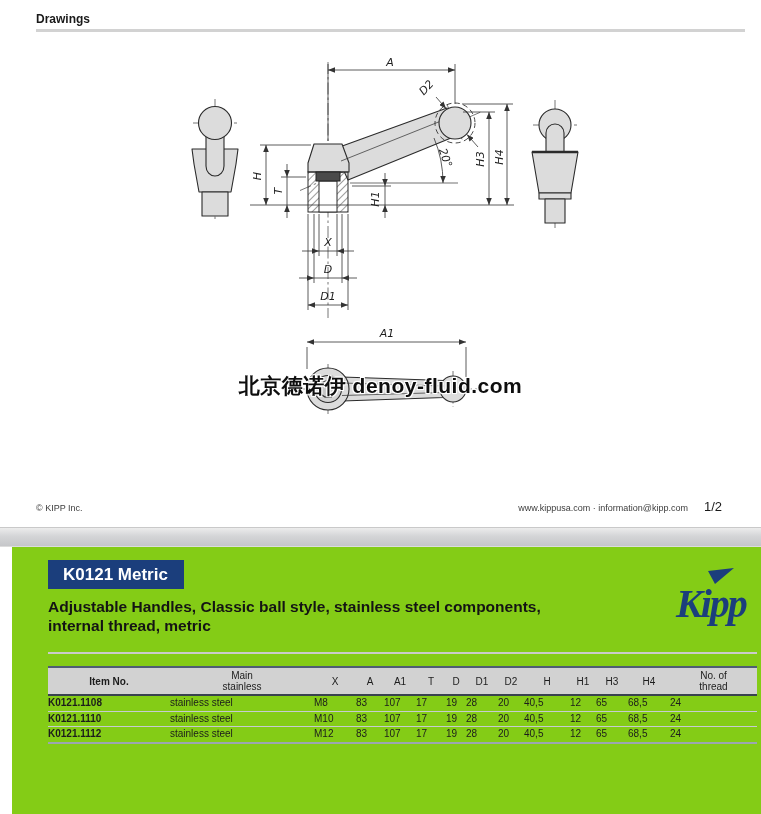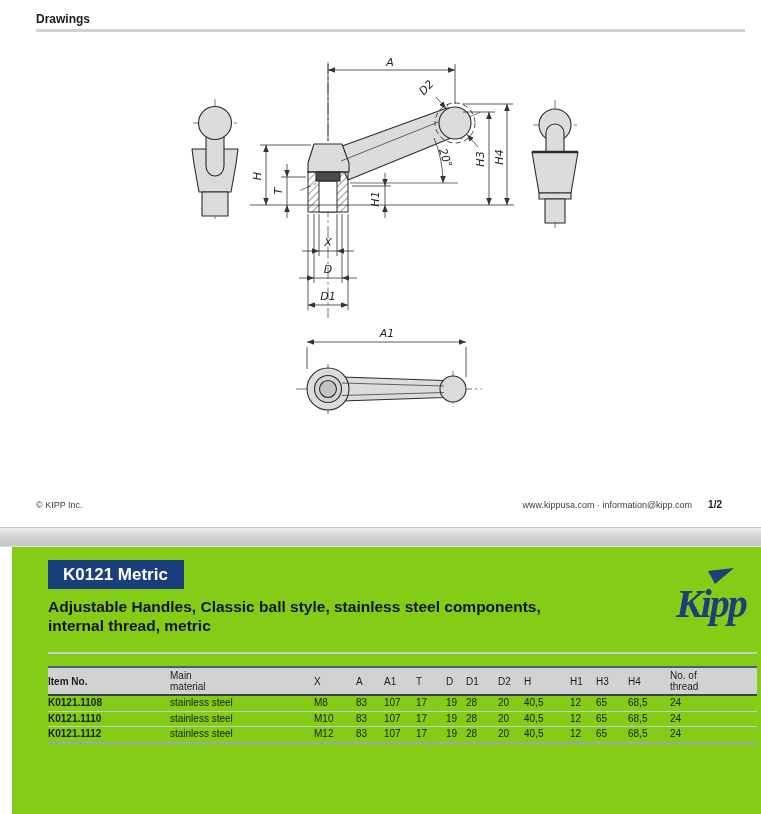--- a/index.html
+++ b/index.html
@@ -10,39 +10,39 @@
   #page1 { position:absolute; left:0; top:0; width:761px; height:610px; background:#fff;padding-left:41px; }
   .drawings-title { position:absolute; left:36px; top:12px; font-size:12px; font-weight:bold; color:#1a1a1a; }
   .title-rule { position:absolute; left:36px; top:29px; width:709px; height:3px; background:#d2d2d2; }
   svg.drawing { position:absolute; left:0; top:0; width:761px; height:527px; }
   .watermark { position:absolute; left:0; top:372px; width:100%; text-align:center; z-index:5;
     font-size:21px; font-weight:bold; letter-spacing:.5px; color:#0e0e0e;
     text-shadow:-1px -1px 0 #fff, 1px -1px 0 #fff, -1px 1px 0 #fff, 1px 1px 0 #fff, 0 0 3px #fff; }
   .page1-footer { position:absolute; left:36px; top:499px; width:686px; display:flex; justify-content:space-between; align-items:baseline;
     font-size:9px; color:#3d3d3d; }
   .footer-right { display:flex; align-items:baseline;margin-left:16px; }
-  .page-number { font-weight:bold; color:#1a1a1a; font-size:10px; margin-left:16px; }
+  .page-number { font-weight:normal; color:#1a1a1a; font-size:13px; margin-left:16px; }
 
   
   .page-separator { position:absolute; left:0; top:527px; width:100%; height:20px;
     background:linear-gradient(180deg,#ececec 0%,#d4d5d7 45%,#c5c6c9 100%);
     border-top:1px solid #c9c9c9; border-bottom:1px solid #dcdcdc; }
 
   
   #page2 { position:absolute; left:12px; top:547px; width:761px; height:267px; background:#84cc16; }
   .code-box { position:absolute; left:36px; top:13px; height:29px; line-height:29px; padding:0 16px 0 15px;
     background:#1b3e7c; color:#fff; font-size:17px; font-weight:bold; }
   .heading { position:absolute; left:36px; top:50px; font-size:15.5px; font-weight:bold; color:#141414; line-height:19px; }
   .kipp-logo { position:absolute; left:660px; top:20px; width:88px; height:62px; }
   .heading-rule { position:absolute; left:36px; top:105px; width:709px; height:2px; background:#cbcbcb; }
 
   table.dims { position:absolute; left:36px; top:119px; width:709px; border-collapse:collapse; table-layout:fixed;
     font-size:10px; color:#1c1c1c; }
   table.dims thead th { background:#d2d2d2; border-top:2px solid #4e5d73; border-bottom:2px solid #39424f;
-    font-weight:normal; text-align:left; vertical-align:middle; padding:2px 0; line-height:11px; white-space:pre-line; height:26px; }
+    font-weight:normal; text-align:center; vertical-align:middle; padding:2px 0; line-height:11px; white-space:pre-line; height:26px; }
   table.dims th.b, table.dims td.b { font-weight:bold; }
   table.dims tbody td { text-align:left; padding:2px 0; line-height:10.5px; border-bottom:1px solid #c6cbd1; height:14px; }
   table.dims tbody tr:last-child td { border-bottom:2px solid #9ba6b0; }
 </style>
 </head>
 <body>
 
 <div id="stage">
 
   <div id="page1">
@@ -163,20 +163,21 @@
         <text x="261" y="176" transform="rotate(-90 261 176)">H</text>
         <text x="282" y="191" transform="rotate(-90 282 191)">T</text>
         <text x="379" y="199" transform="rotate(-90 379 199)">H1</text>
         <text x="328" y="246">X</text>
         <text x="328" y="273">D</text>
         <text x="328" y="300">D1</text>
         <text x="387" y="337">A1</text>
       </g>
     </svg>
 
+    <div class="watermark">北京德诺伊 denoy-fluid.com</div>
 
     <div class="page1-footer">
       <span>© KIPP Inc.</span>
       <span class="footer-right">
         <span>www.kippusa.com · information@kipp.com</span>
         <span class="page-number">1/2</span>
       </span>
     </div>
   </div>
 
@@ -211,21 +212,21 @@
           <col style="width:46px">
           <col style="width:26px">
           <col style="width:32px">
         <col style="width:42px">
           <col style="width:87px">
       </colgroup>
       <thead>
         <tr>
           <th class="b">Item No.</th>
           <th>Main
-material</th>
+stainless</th>
           <th>X</th>
           <th>A</th>
           <th>A1</th>
           <th>T</th>
           <th>D</th>
           <th>D1</th>
           <th>D2</th>
           <th>H</th>
           <th>H1</th>
           <th>H3</th>

